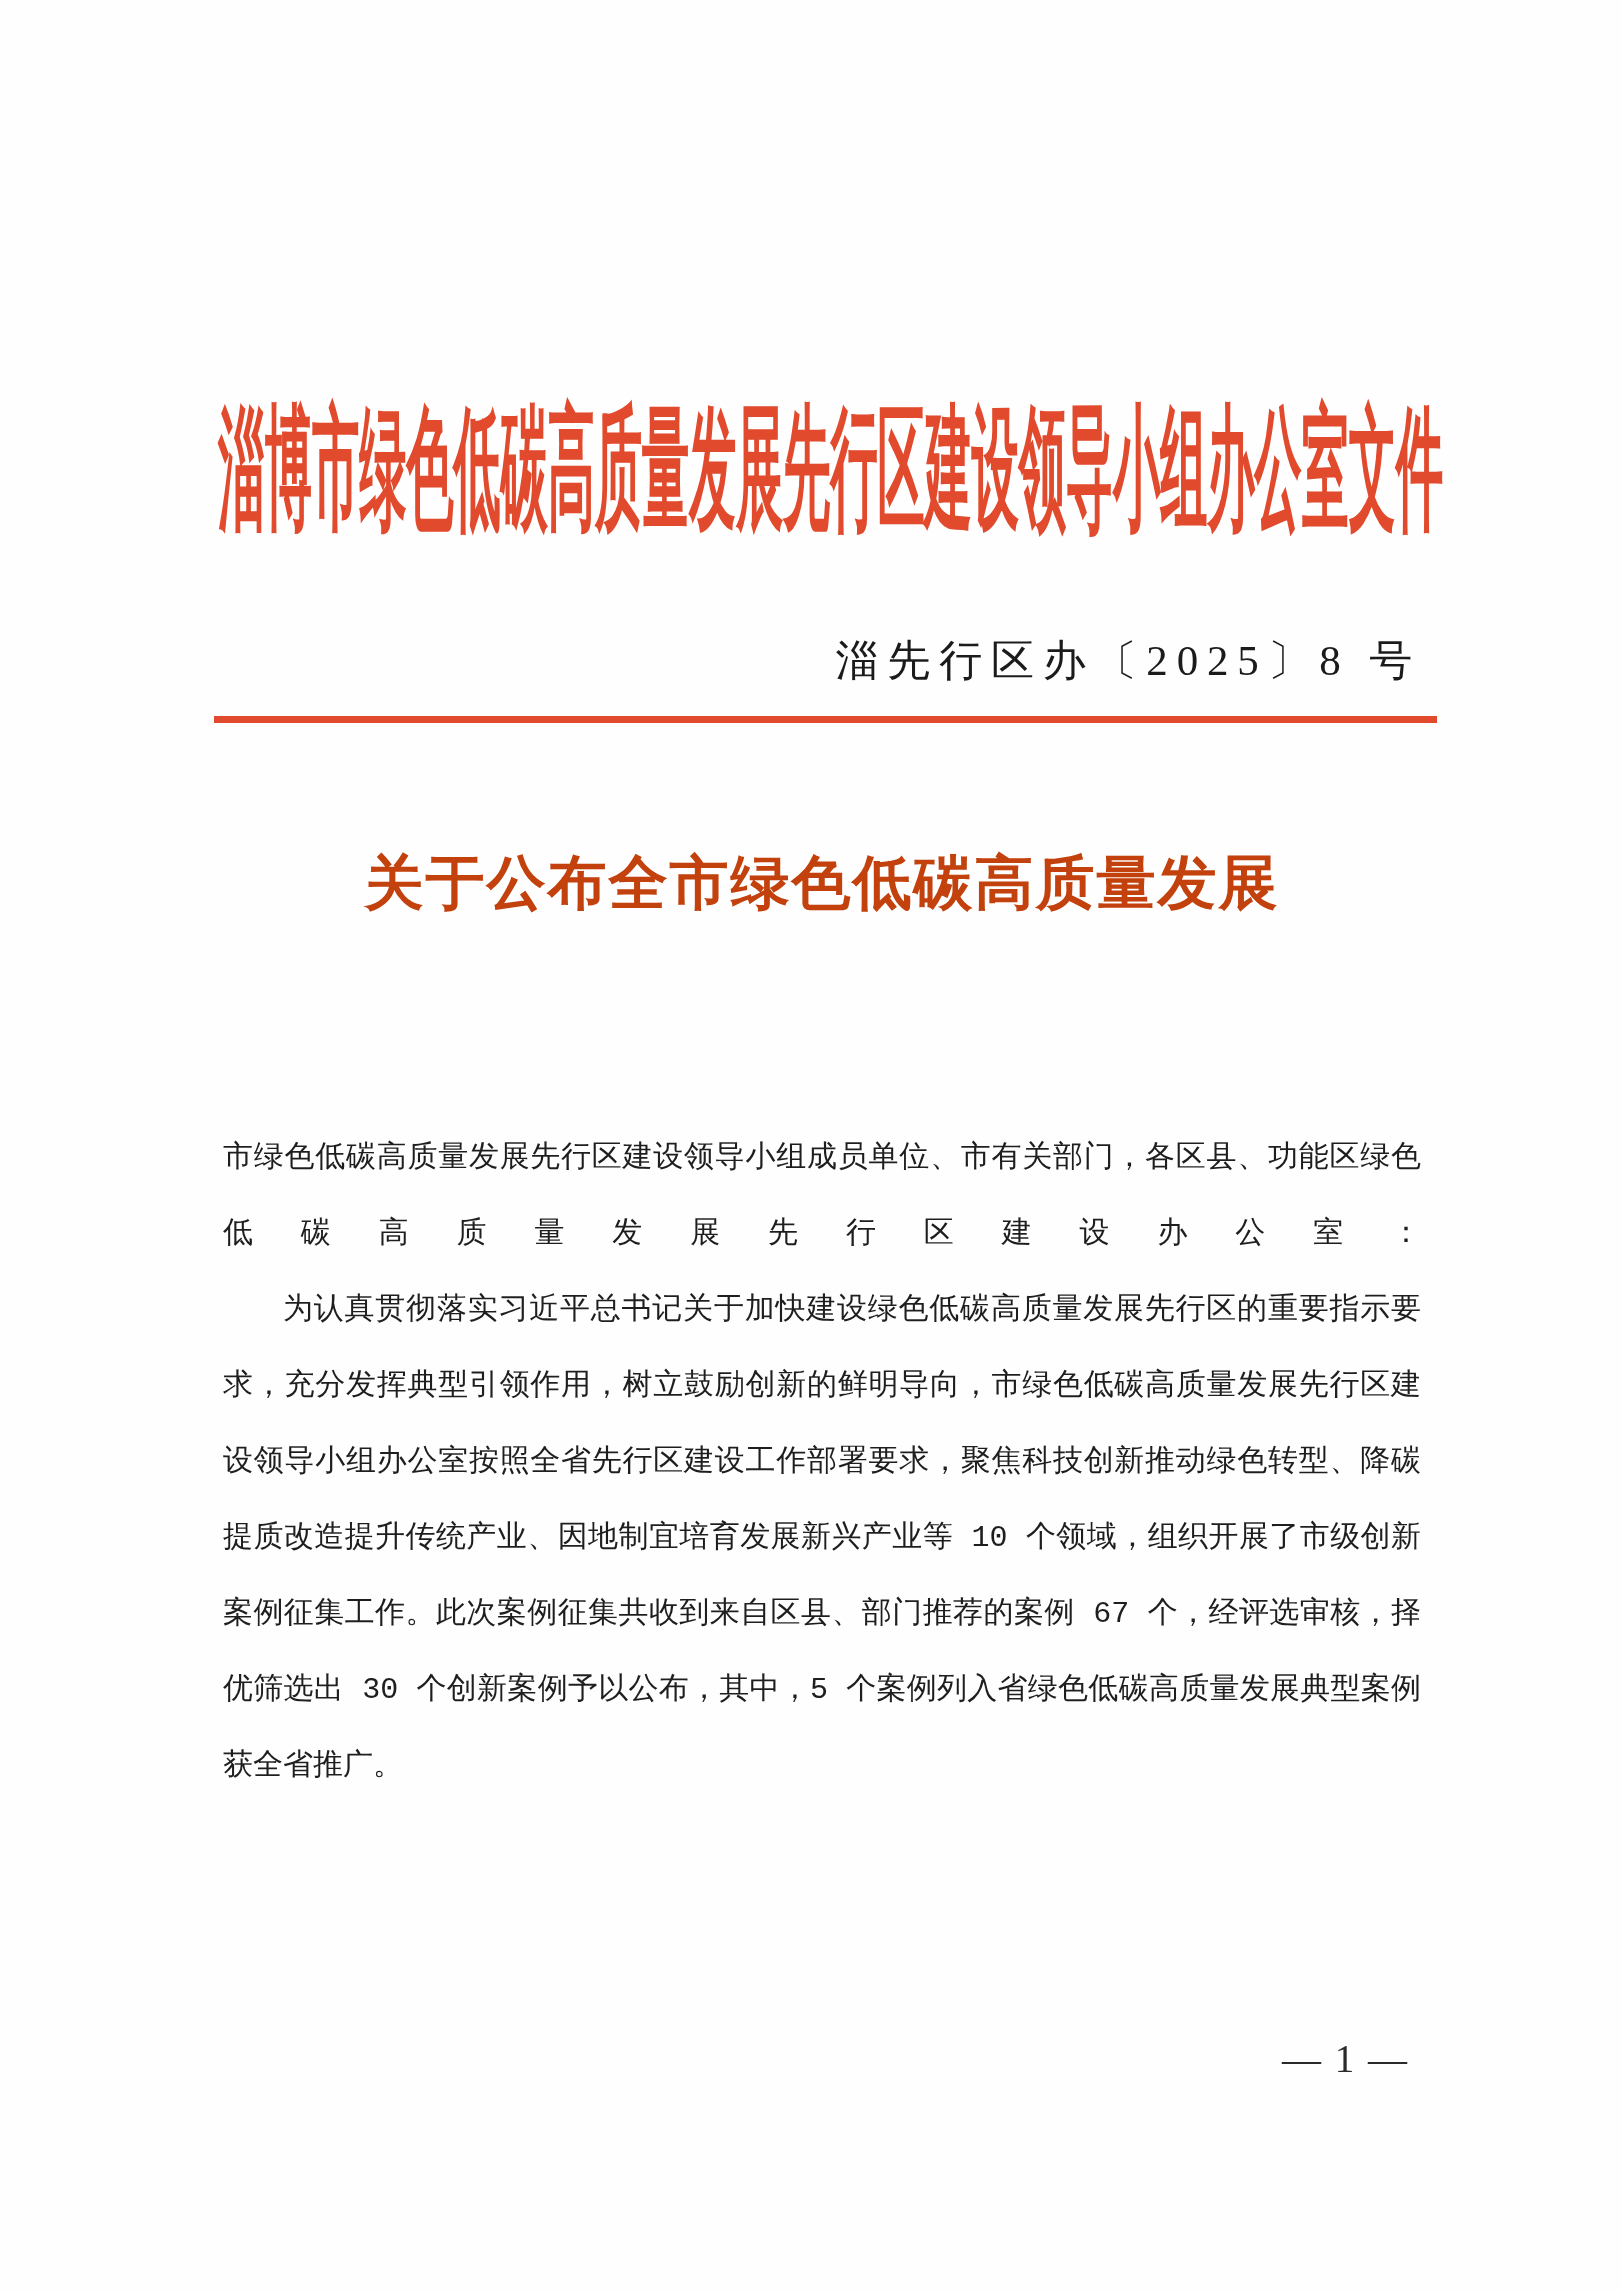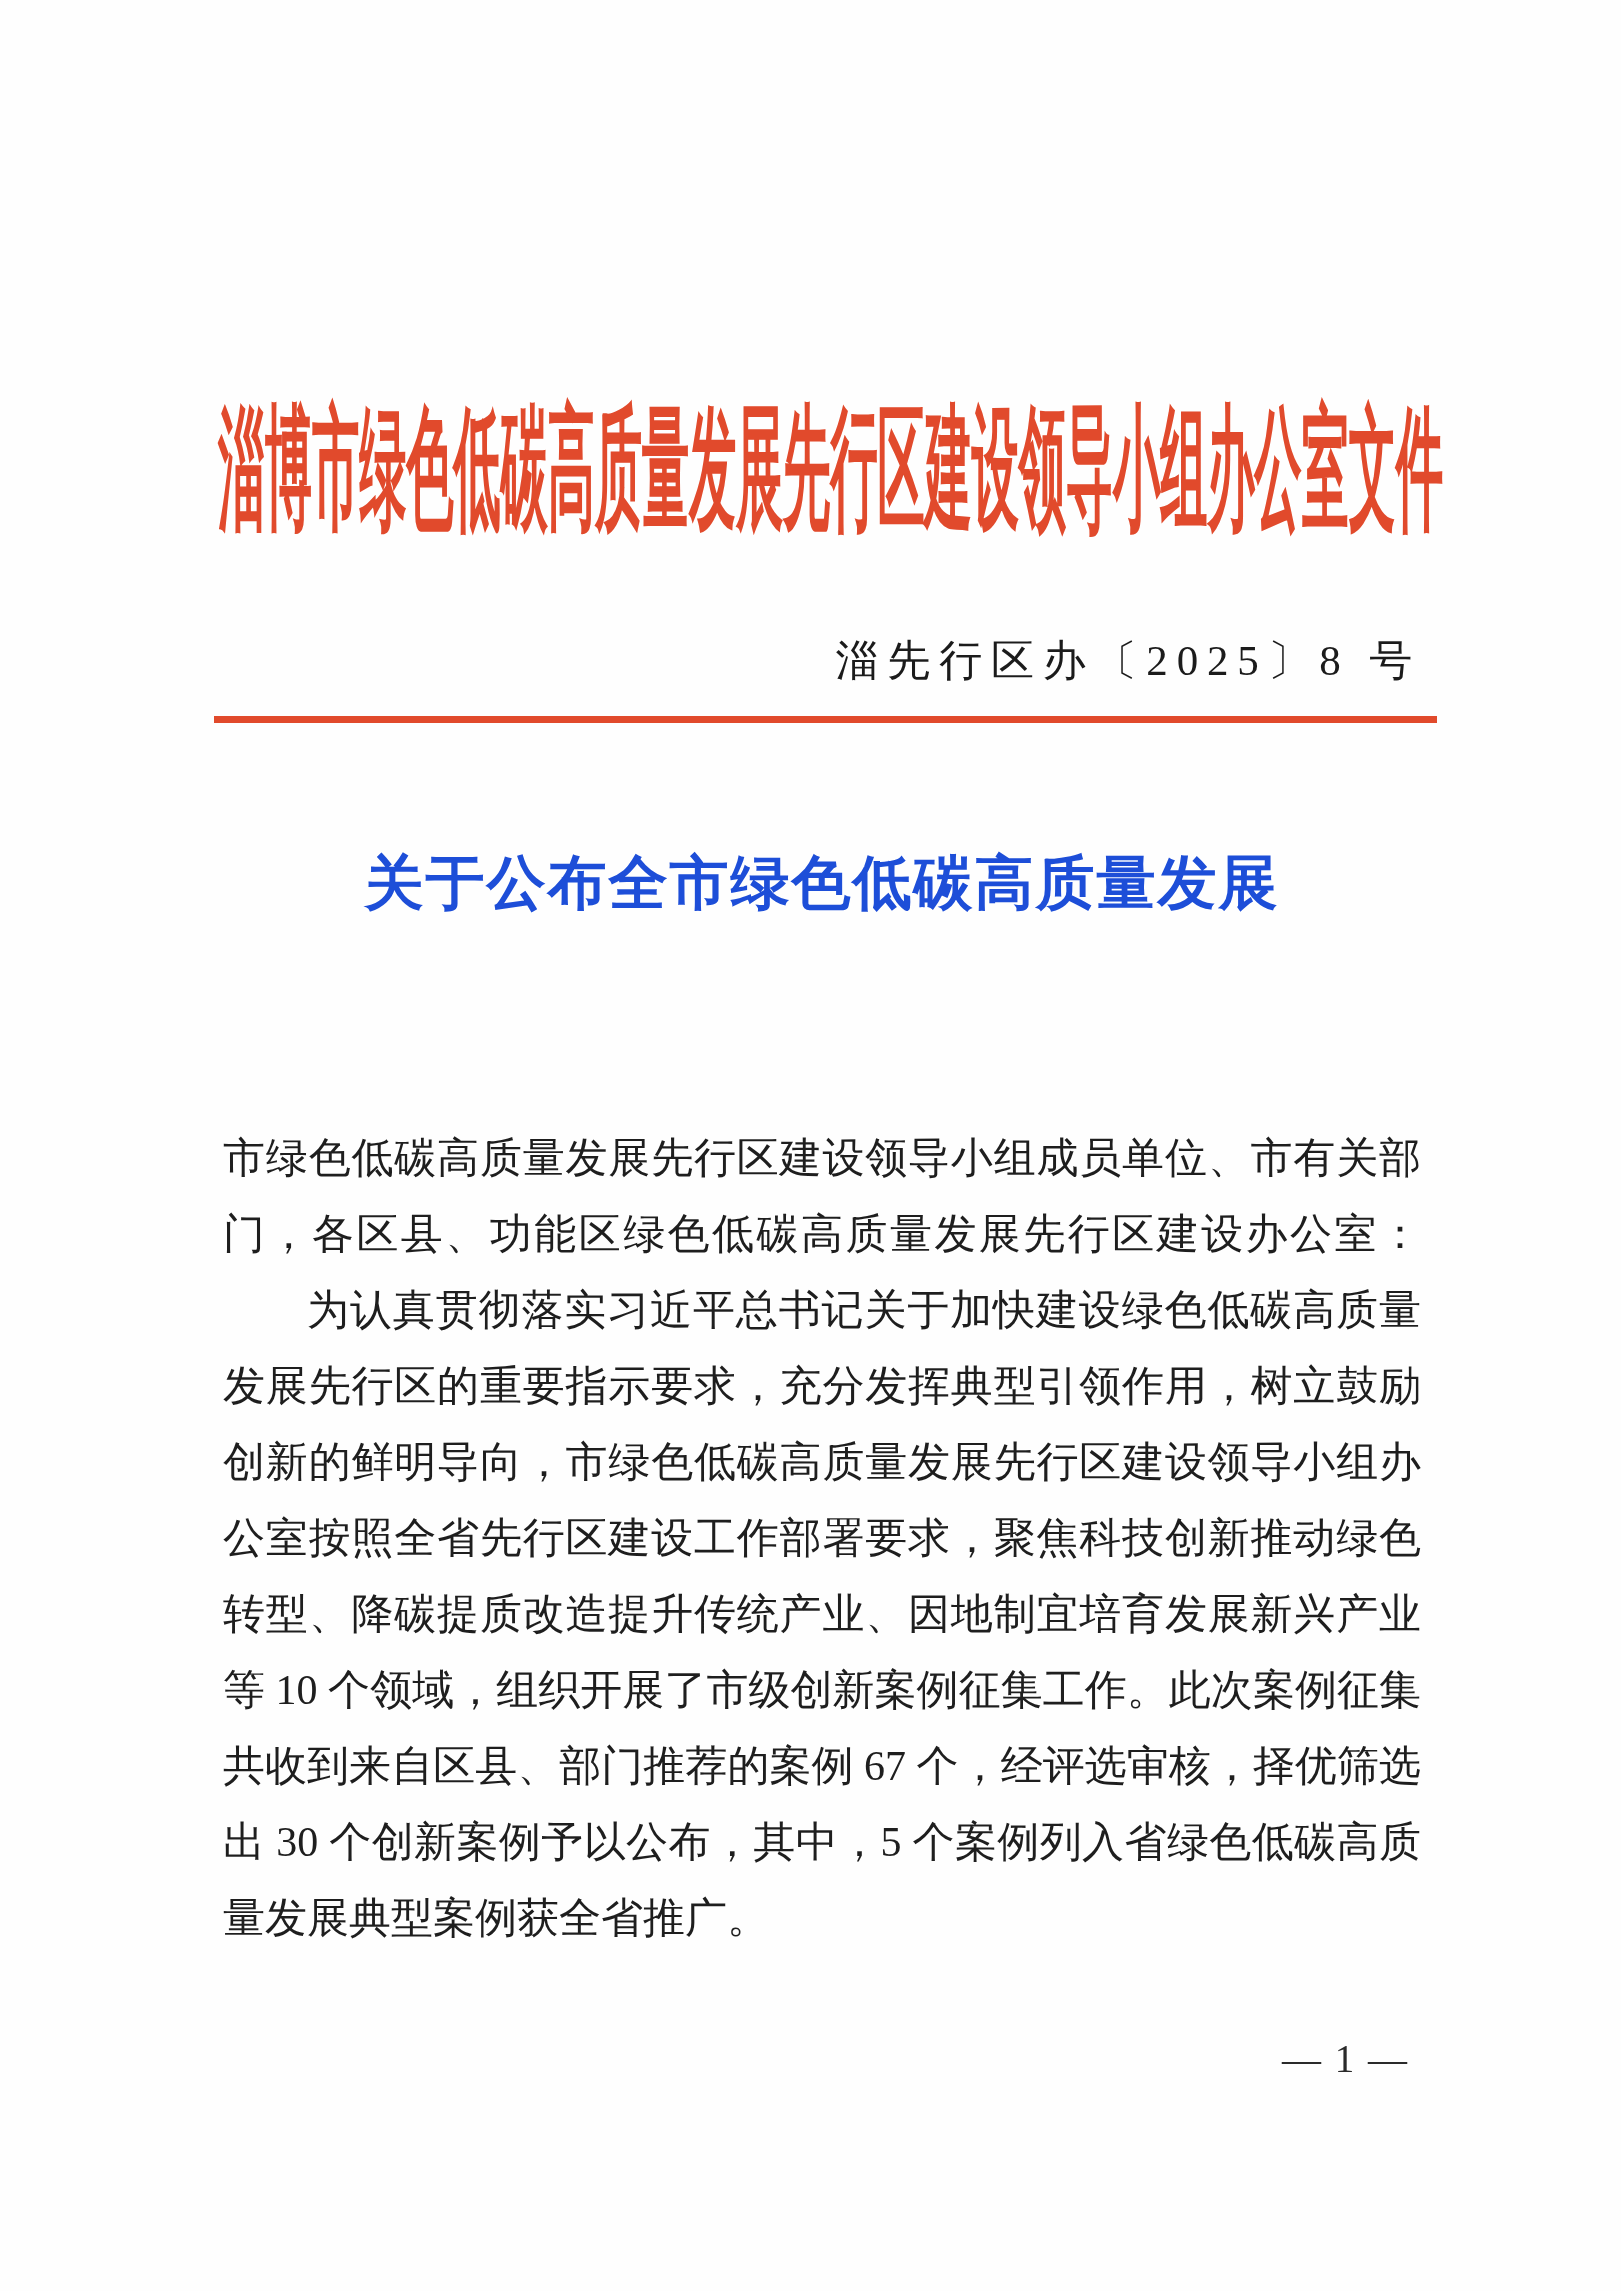--- a/index.html
+++ b/index.html
@@ -63,34 +63,35 @@
     position: absolute;
     left: 223px;
     top: 841px;
     width: 1198px;
     margin: 0;
     text-align: center;
     font-size: 59px;
     line-height: 84px;
     font-weight: bold;
     letter-spacing: 2px;
-    color: #1d4ed8;
+    color: #c2410c;
   }
   .title-line {
     display: block;
   }
   
   .body-text {
     position: absolute;
     left: 223px;
     top: 1120px;
     width: 1198px;
-    font-size: 42px;
+    font-size: 30px;
     line-height: 76px;
     color: #1e1e1e;
+    font-family: Liberation Mono, monospace;
   }
   .salutation {
     margin: 0;
     text-align: justify;
     text-align-last: justify;
     text-justify: inter-character;
   }
   .para {
     margin: 0;
     text-indent: 2em;

